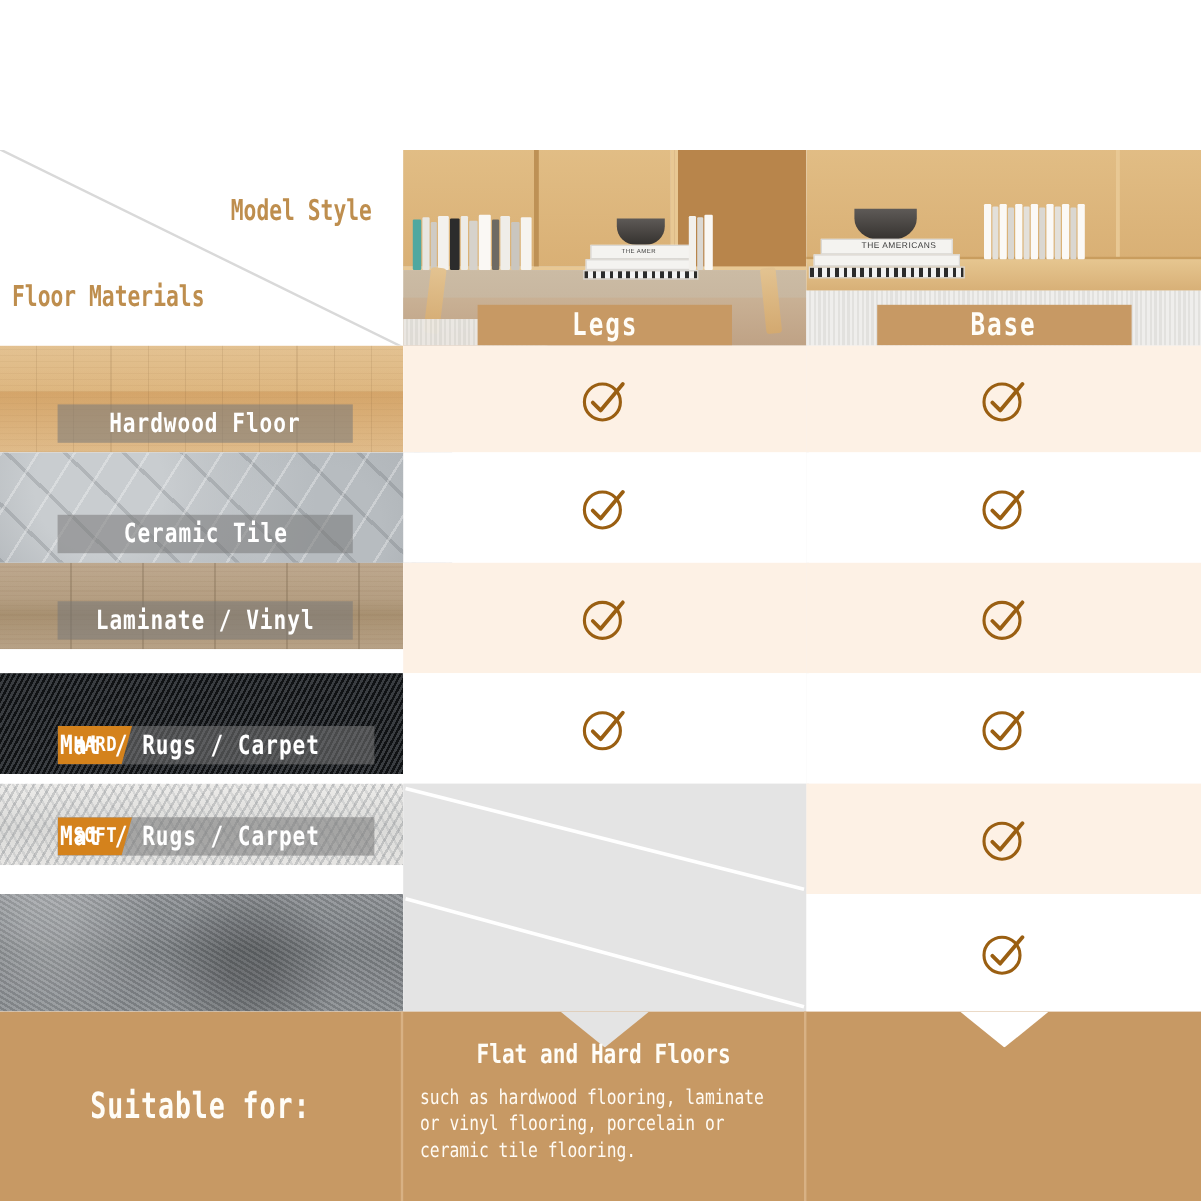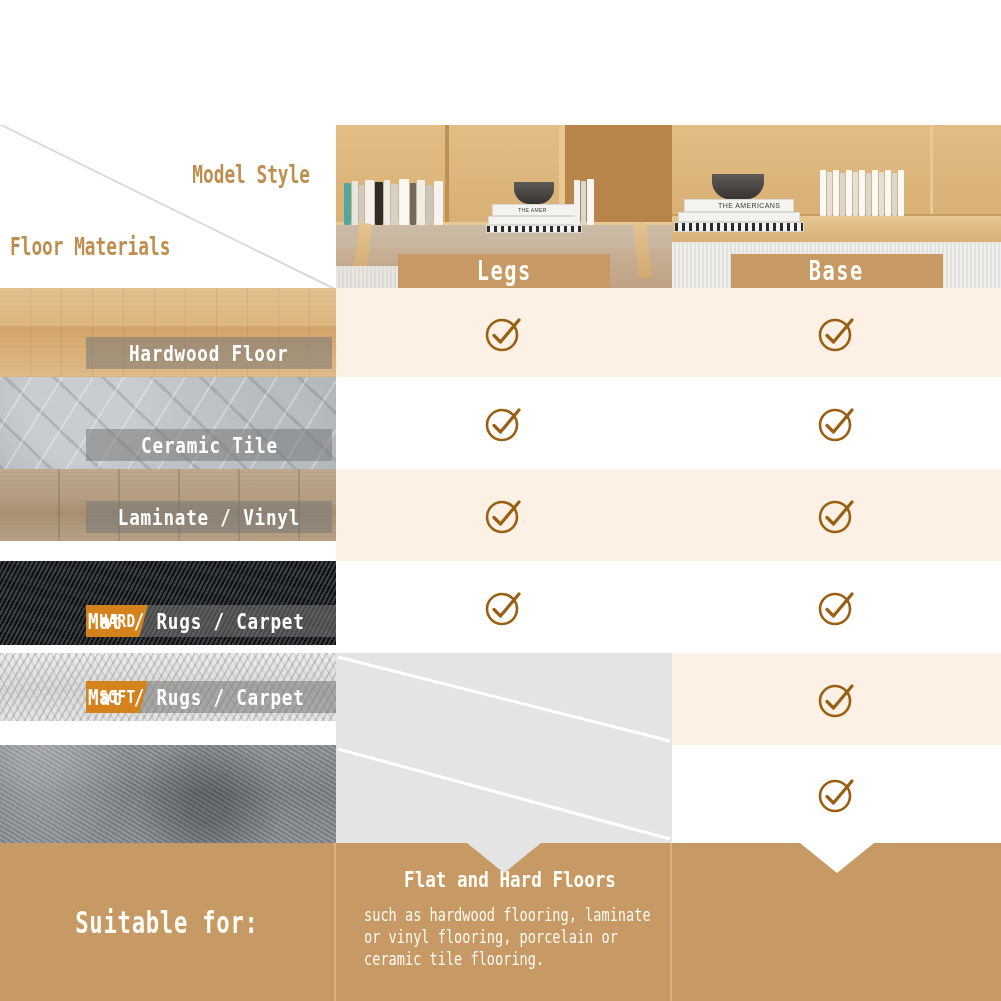--- a/index.html
+++ b/index.html
@@ -126,21 +126,21 @@
 
   
   .mat-row{
     position:absolute;left:0;width:336px;overflow:hidden;
   }
   .mat-row + .mat-row{}
   .mat-tex{position:absolute;inset:0;}
   .mat-bar{
     position:absolute;left:48px;bottom:8px;width:246px;height:32px;
     background:rgba(120,120,120,0.55);
-    display:flex;align-items:center;justify-content:center;margin-left:38px;
+    display:flex;align-items:center;justify-content:center;
   }
   .mat-bar .mtext{
     color:#FFFFFF;font-size:22px;font-weight:700;letter-spacing:1px;
     font-family:"DejaVu Sans Mono","Liberation Mono",monospace;
     transform:scaleX(0.80);transform-origin:center;white-space:nowrap;
   }
   .badge{
     position:absolute;left:0;top:0;height:32px;width:62px;
     background:#D4821C;display:flex;align-items:center;justify-content:center;
     clip-path:polygon(0 0,100% 0,86% 100%,0 100%);
@@ -214,21 +214,21 @@
     display:flex;align-items:center;justify-content:center;
     border-right:2px solid #D8B184;box-sizing:border-box;
   }
   .f-left .flabel{
     color:#FFFDF7;font-size:30px;font-weight:700;letter-spacing:1px;
     font-family:"DejaVu Sans Mono","Liberation Mono",monospace;
     transform:scaleX(0.74);transform-origin:center;white-space:nowrap;
   }
   .f-col{
     position:absolute;top:0;height:158px;box-sizing:border-box;
-    padding:8px 14px 0 28px;
+    padding:8px 14px 0 14px;
   }
   .f-legs{left:336px;width:336px;border-right:2px solid #D8B184;}
   .f-base{left:672px;width:329px;}
   .f-head{
     color:#FFFDF7;font-size:22px;font-weight:700;text-align:center;
     font-family:"DejaVu Sans Mono","Liberation Mono",monospace;
     transform:scaleX(0.80);transform-origin:center top;
     margin-top:16px;white-space:nowrap;
   }
   .f-body{

